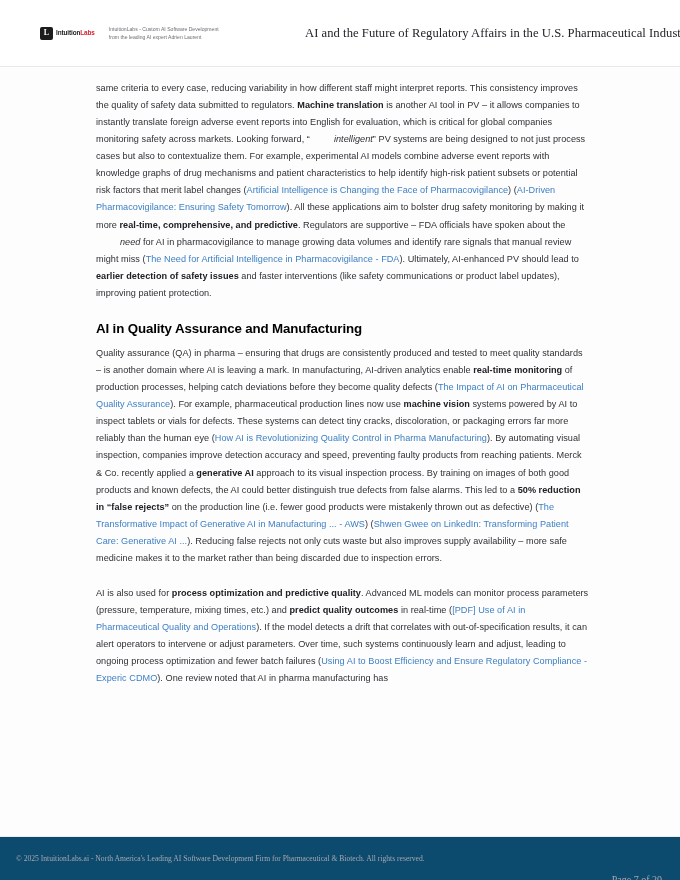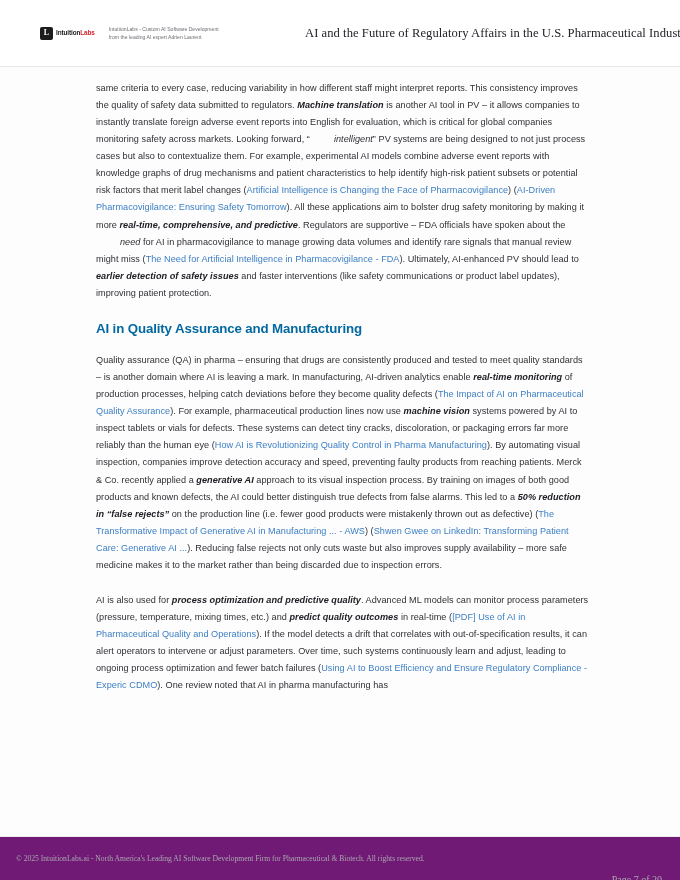--- a/index.html
+++ b/index.html
@@ -116,41 +116,41 @@
   p.body {
     margin: 0 0 18px 0;
     font-size: 9.15px;
     line-height: 1.865;
     color: #303036;
     text-align: left;
     letter-spacing: 0.004em;
   }
 
   h2.section {
-    margin: 11px 0 15px 0;
+    margin: 11px 0 8px 0;
     font-size: 13.3px;
     line-height: 1.3;
     font-weight: bold;
-    color: #0369a1;
+    color: #000000;
     letter-spacing: -0.01em;
   }
 
-  .b { font-weight: bold; color: #202026; font-style: italic; }
+  .b { font-weight: bold; color: #202026; }
   .i { font-style: italic; margin-left: 24px; }
   .lnk { color: #3c7fc4; text-align: right; }
 
   
   .page-footer {
     position: absolute;
     left: 0;
     right: 0;
     bottom: 0;
     height: 44px;
     border-top: 1px solid #ececee;
-    background: #701a75;
+    background: #0c4a6e;
     display: flex;
     align-items: center;
     justify-content: space-between;
     padding: 0 18px 0 16px;
     box-sizing: border-box;
   }
 
   .footer-left {
     font-family: "Liberation Serif", serif;
     font-size: 7.6px;

